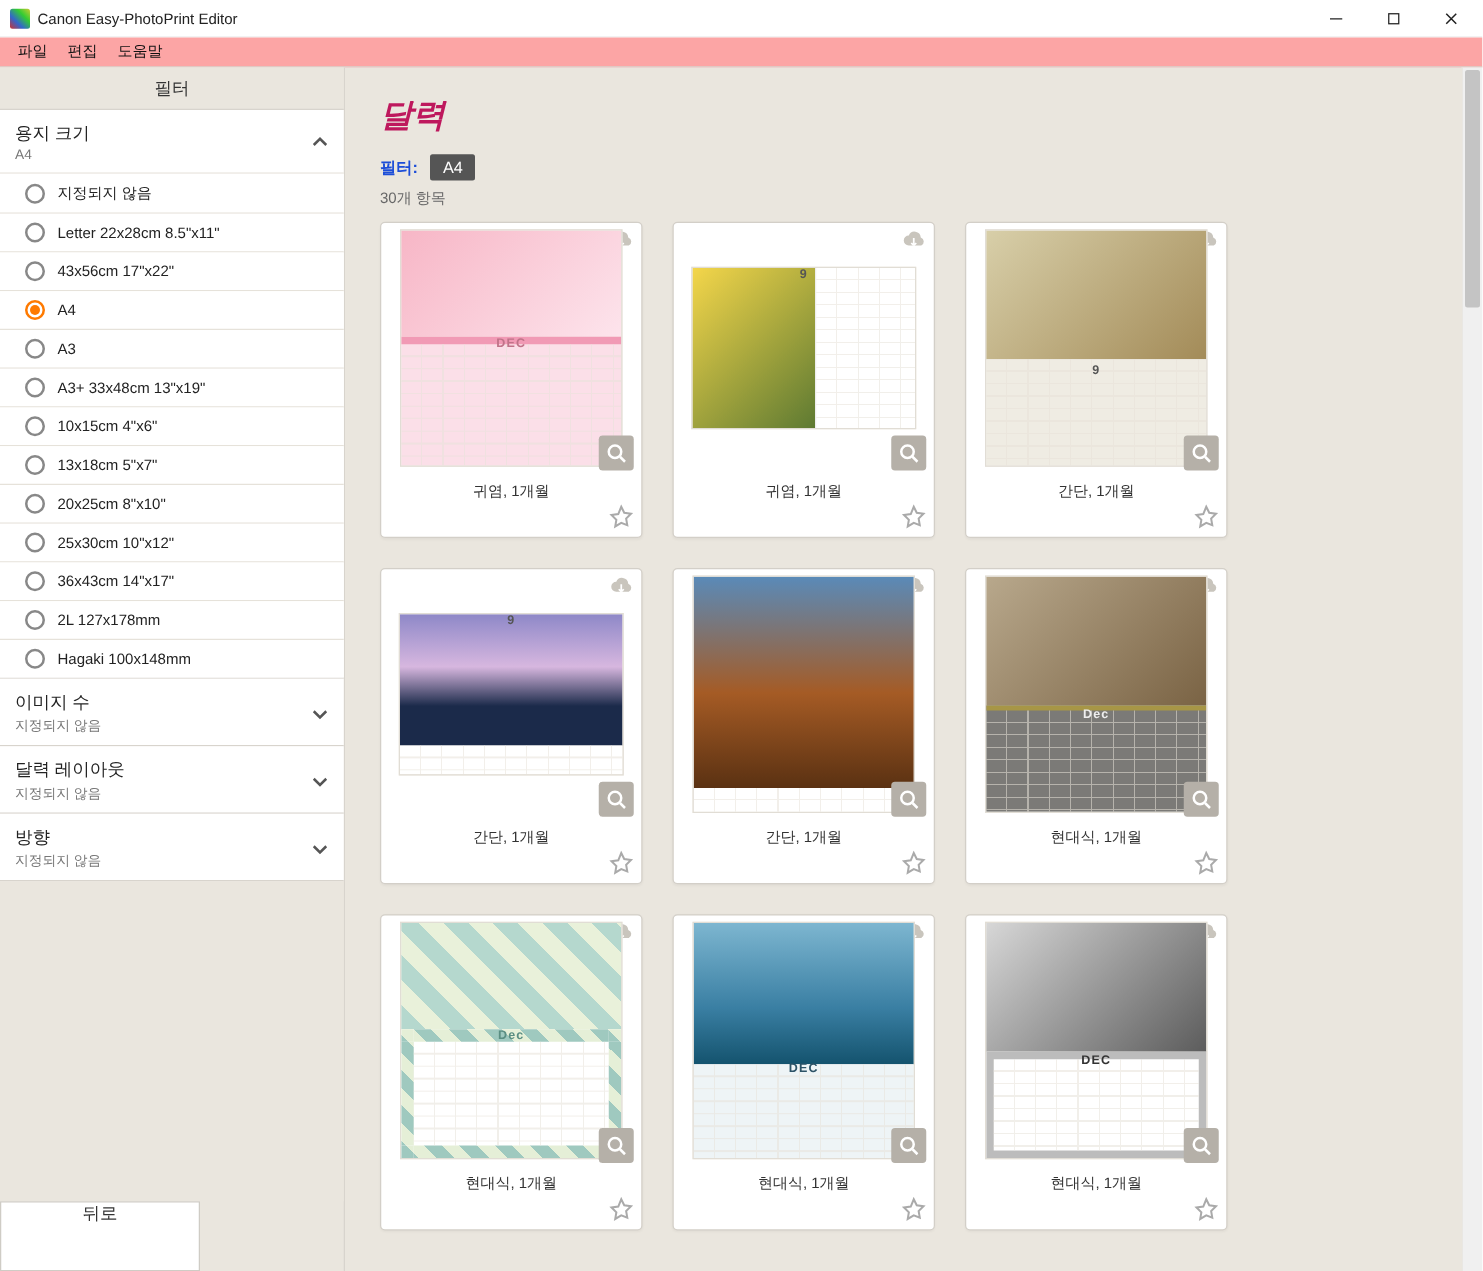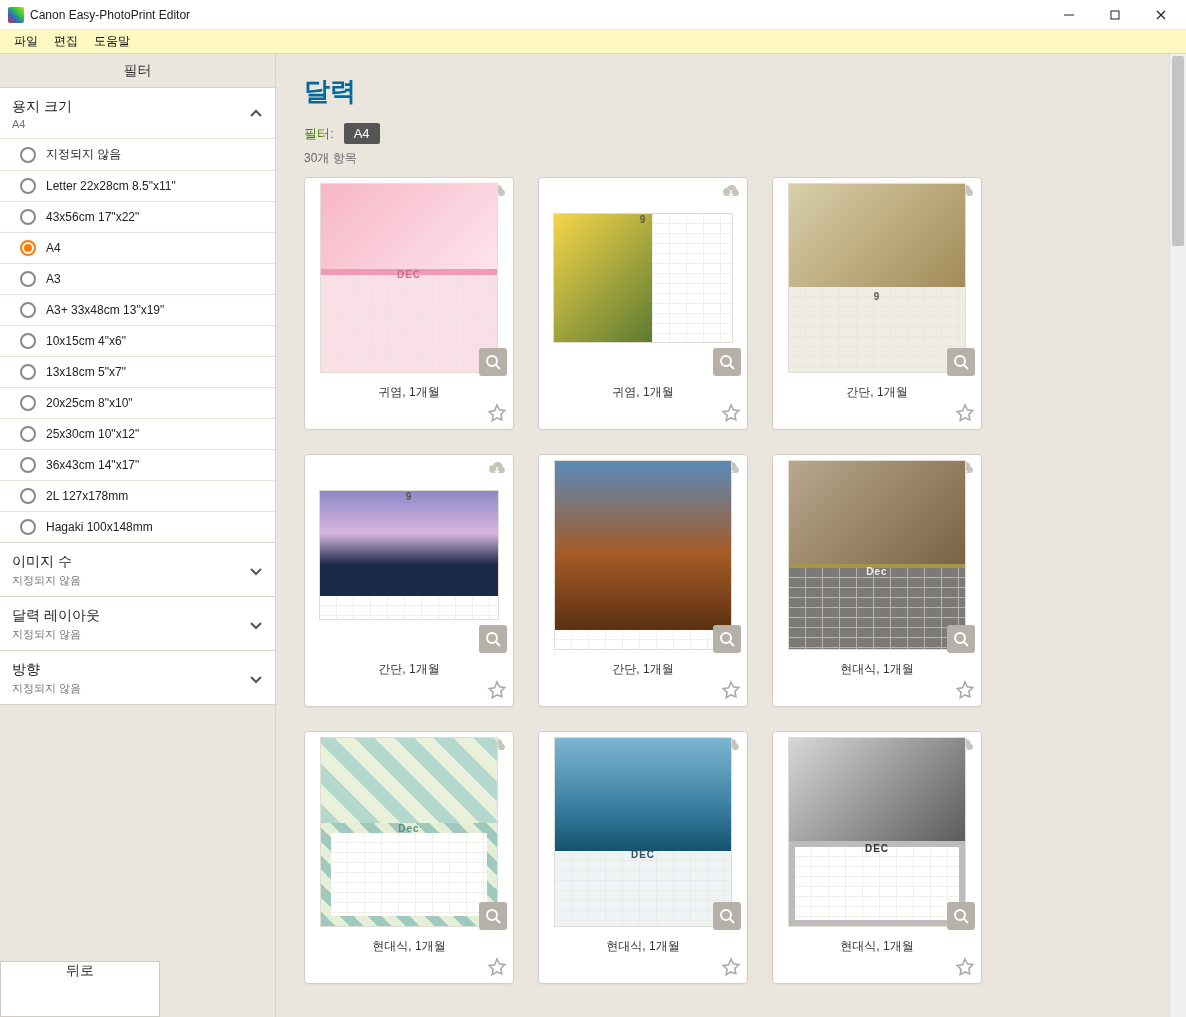--- a/index.html
+++ b/index.html
@@ -23,21 +23,21 @@
 .titlebar .appicon {
   width: 16px; height: 16px; margin-right: 6px;
   background: linear-gradient(45deg,#c33,#36c,#3c3,#cc3);
   border-radius: 2px;
 }
 .titlebar .title { flex: 1; font-size: 12px; color: #222; }
 .titlebar .wbtn { width: 46px; height: 30px; display:flex; align-items:center; justify-content:center; color:#222; }
 .menubar {
   height: 24px; display:flex; align-items:center; gap:4px;
   padding: 0 8px; border-bottom:1px solid #d8d4cd;
-  background:#fef9c3;
+  background:#fca5a5;
 }
 .menubar span { padding:0 6px; font-size:12px; color:#111; }
 .body {
   flex:1; display:flex; min-height:0;
 }
 .sidebar {
   width: 276px;
   background:#eae6de;
   display:flex; flex-direction:column;
   border-right:1px solid #d8d4cd;
@@ -71,23 +71,23 @@
 .back-btn {
   height:56px; width:160px; margin:0; background:#fff; border:1px solid #cfccc5;
   display:flex; justify-content:center; font-size:14px; color:#333;
 }
 .main { flex:1; display:flex; min-height:0; }
 .content {
   flex:1; background:#eae6de; overflow-y:auto; position:relative;
   padding: 0 0 40px 0;
 }
 .scroll { padding: 12px 22px 0 28px; }
-.page-title { font-size:26px; color:#0369a1; margin:8px 0 14px 0; font-weight:600; }
+.page-title { font-size:26px; color:#be185d; margin:8px 0 14px 0; font-weight:600;font-style:italic; }
 .filter-line { display:flex; align-items:center; gap:10px; margin-bottom:6px; }
-.filter-line .lbl { font-size:13px; color:#4d7c0f; font-weight:400; }
+.filter-line .lbl { font-size:13px; color:#1d4ed8; font-weight:700; }
 .chip { background:#555; color:#fff; font-size:13px; padding:3px 10px; border-radius:2px; }
 .count-line { font-size:12px; color:#666; margin-bottom:10px; }
 .grid {
   display:grid; grid-template-columns: repeat(3, 210px); gap:24px;
 }
 .card {
   width:210px; background:#fff; border:1px solid #d3cfc8; border-radius:4px;
   display:flex; flex-direction:column; position:relative;
   box-shadow: 0 1px 2px rgba(0,0,0,0.04);
 }

